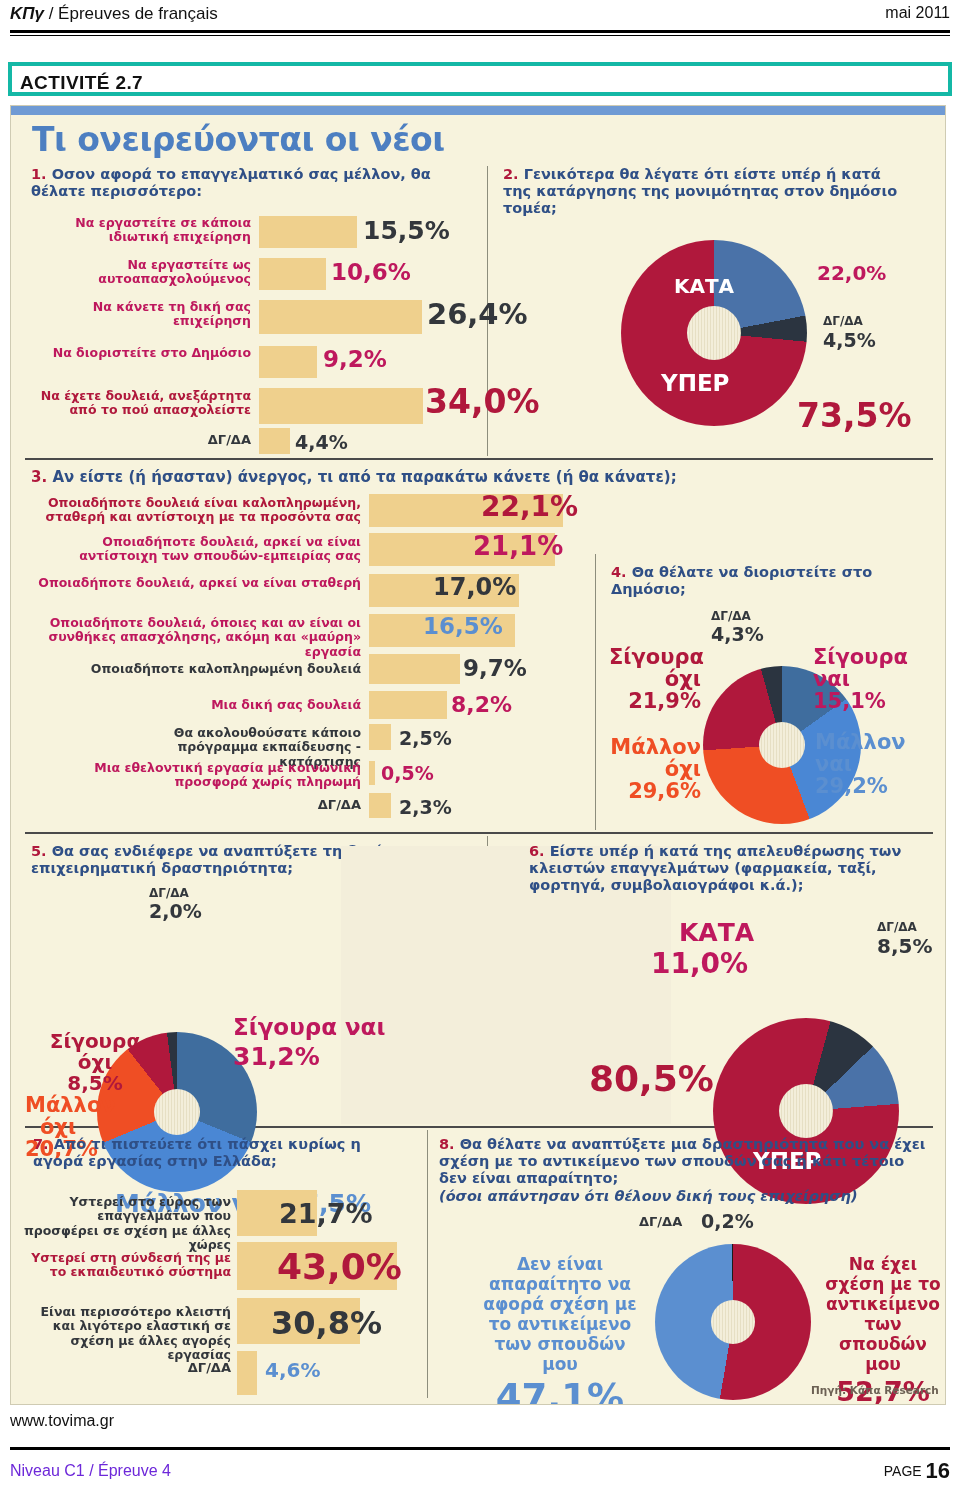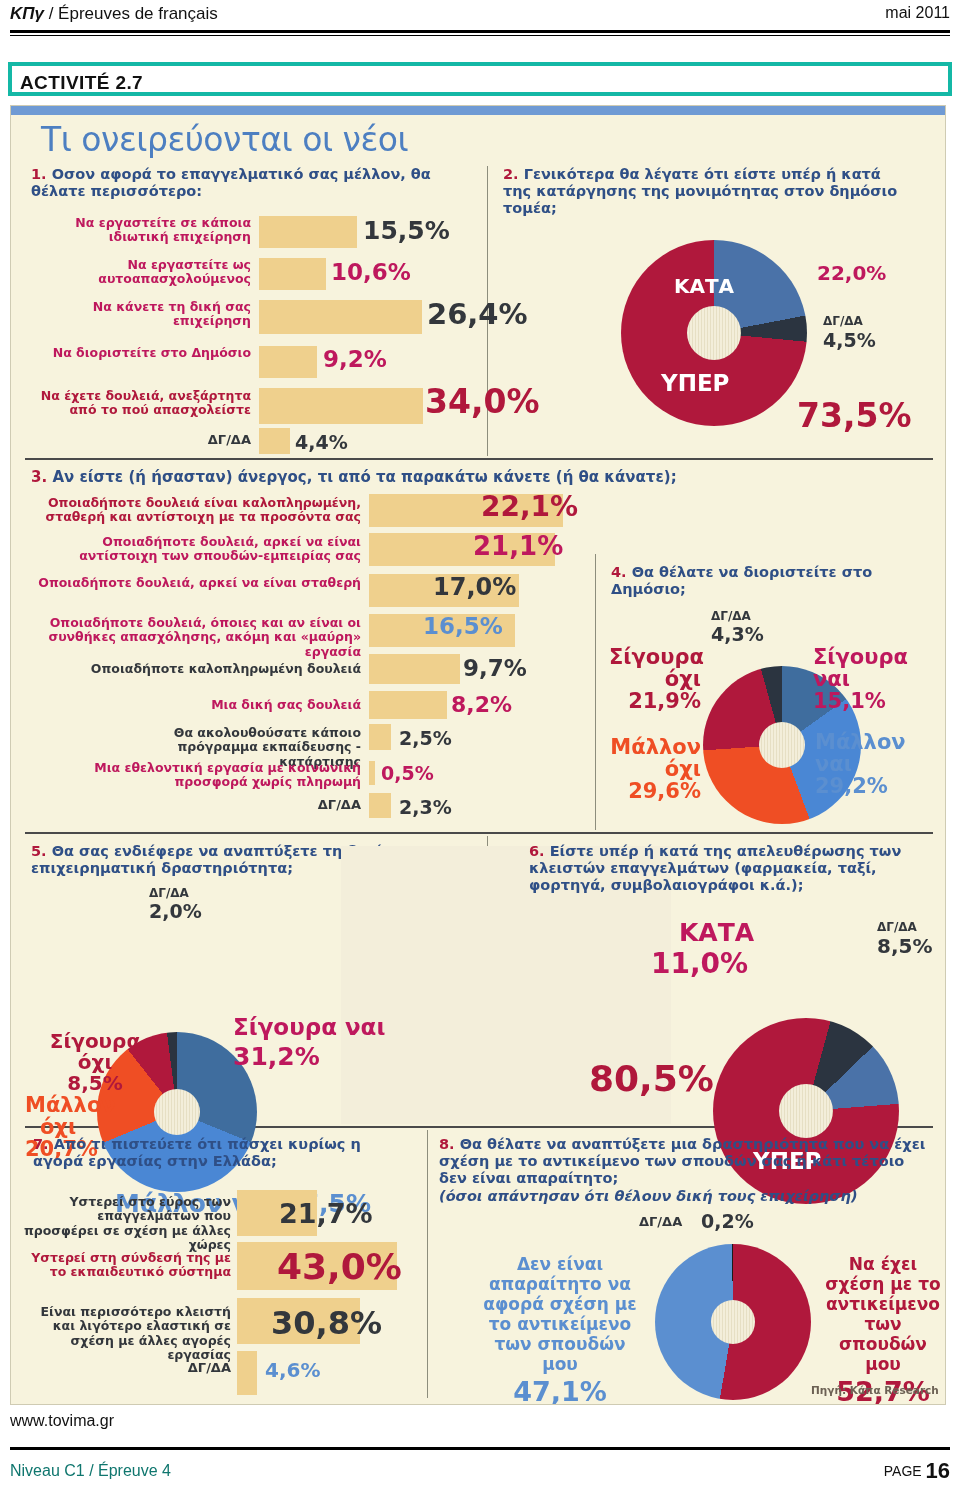--- a/index.html
+++ b/index.html
@@ -21,21 +21,21 @@
   .activity-box{position:absolute;left:8px;top:62px;width:944px;height:34px;
     border:4px solid #14b8a6;box-sizing:border-box;background:#fff;}
   .activity-box span{position:absolute;left:8px;top:6px;font-size:19px;font-weight:bold;
     letter-spacing:.4px;color:#111;}
 
   
   .info{position:absolute;left:10px;top:105px;width:936px;height:1300px;
     background:#f7f3dd;border:1px solid #cfcbb3;box-sizing:border-box;overflow:hidden;}
   .topbar{position:absolute;left:0;top:0;width:936px;height:9px;background:#6f9ad4;}
 
-  .gtitle{position:absolute;left:30px;top:14px;font-size:33px;font-weight:normal;
+  .gtitle{position:absolute;left:21px;top:14px;font-size:33px;font-weight:bold;
     color:#4d7fc1;letter-spacing:-.5px;font-family:"DejaVu Sans",sans-serif;}
 
   .hline{position:absolute;background:#4a4a4a;height:2px;}
   .vline{position:absolute;background:#8d8d7c;width:1px;}
 
   .qtitle{position:absolute;font-weight:bold;font-size:14.5px;line-height:1.18;
     color:#2f4f86;font-family:"DejaVu Sans",sans-serif;}
   .qtitle .num{color:#b0183c;}
   .qsub{font-style:italic;font-weight:bold;color:#2f4f86;}
   .blabel{position:absolute;text-align:right;font-weight:bold;line-height:1.14;
@@ -60,21 +60,21 @@
 
   
   .photo{position:absolute;overflow:hidden;}
   .photo .bg{position:absolute;inset:0;background:#f3eeda;}
   .src{position:absolute;font-size:10.5px;font-weight:bold;color:#6c6154;
     font-family:"DejaVu Sans",sans-serif;}
 
   
   .tovima{position:absolute;left:10px;top:1412px;font-size:16px;color:#111;}
   .footrule{position:absolute;left:10px;top:1447px;width:940px;height:3px;background:#000;}
-  .fleft{position:absolute;left:10px;top:1462px;font-size:16px;color:#0f766e;}
+  .fleft{position:absolute;left:10px;top:1462px;font-size:16px;color:#6d28d9;}
   .fright{position:absolute;right:10px;top:1458px;font-size:14px;color:#111;}
   .fright b{font-size:22px;vertical-align:-2px;}
 </style>
 </head>
 <body>
 
 <div class="page">
 
   <div class="doc-header">
     <div class="left"><b>ΚΠγ</b><span> / Épreuves de français</span></div>
@@ -369,21 +369,21 @@
     <div>
       <div class="plabel c-dark" style="left:628px;top:1108px;font-size:13px;">ΔΓ/ΔΑ</div>
       <div class="plabel c-dark" style="left:690px;top:1104px;font-size:19px;">0,2%</div>
 
       <div class="pie" style="left:644px;top:1138px;width:156px;height:156px;
         background:conic-gradient(#b0183c 0deg 189.7deg, #5b8fd0 189.7deg 359.3deg, #1b1b1b 359.3deg 360deg);"></div>
       <div class="hole" style="left:700px;top:1194px;width:44px;height:44px;"></div>
 
       <div class="plabel c-lblue" style="left:470px;top:1148px;font-size:17px;line-height:1.18;width:158px;text-align:center;">
         <span>Δεν είναι απαραίτητο να αφορά σχέση με το αντικείμενο των σπουδών μου</span>
-        <div style="font-size:27px;margin-top:2px;">47,1%</div>
+        <div style="font-size:37px;margin-top:2px;">47,1%</div>
       </div>
 
       <div class="plabel c-red" style="left:812px;top:1148px;font-size:17px;line-height:1.18;width:120px;text-align:center;">
         <span>Να έχει σχέση με το αντικείμενο των σπουδών μου</span>
         <div style="font-size:27px;margin-top:2px;">52,7%</div>
       </div>
 
       <div class="src" style="left:800px;top:1278px;">Πηγή: Κάπα Research</div>
     </div>
 

